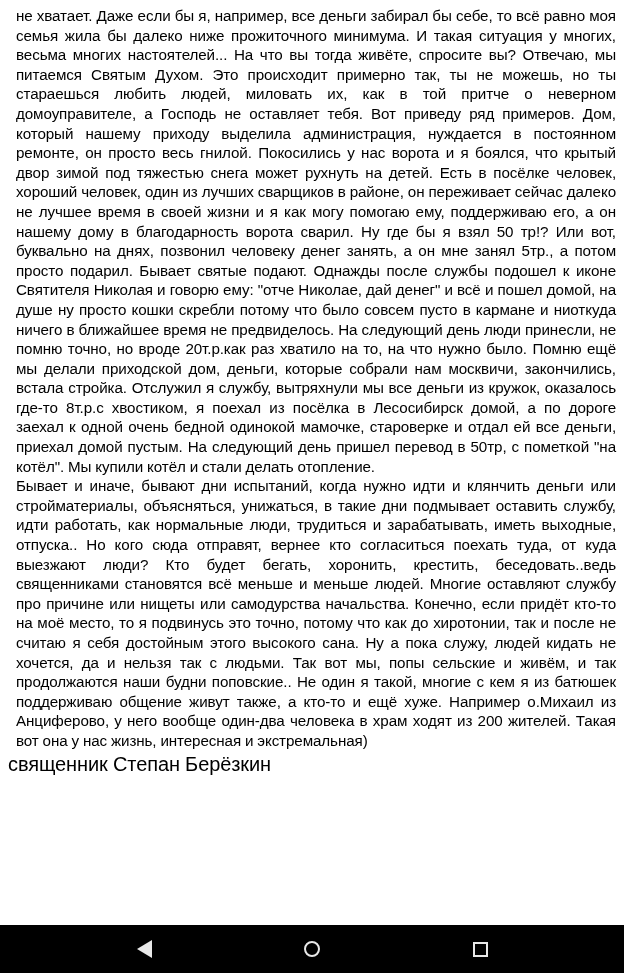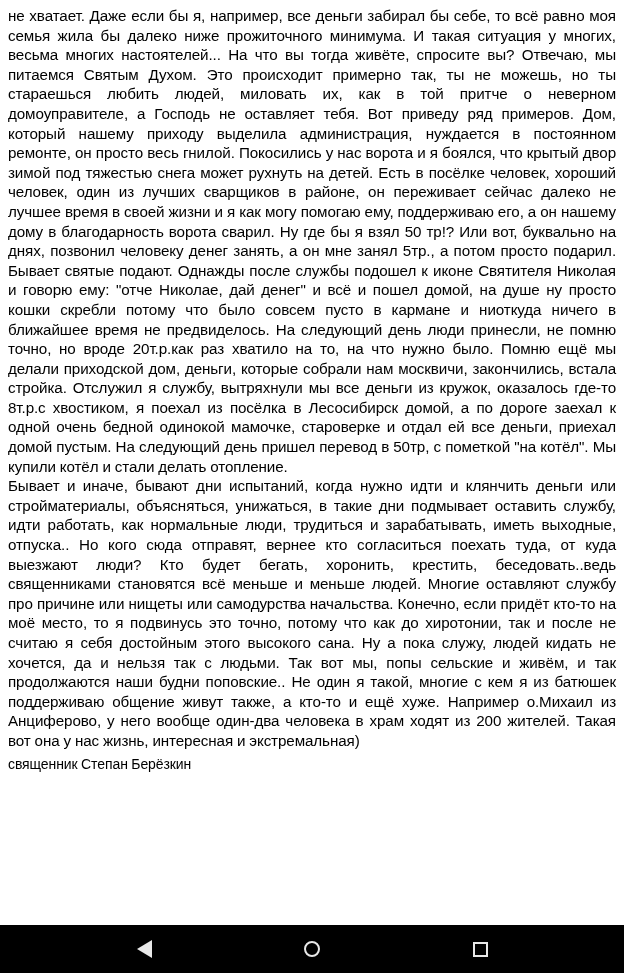--- a/index.html
+++ b/index.html
@@ -29,26 +29,26 @@
   }
   .article {
     font-size: 15.2px;
     line-height: 19.6px;
     color: #000000;
     text-align: justify;
     letter-spacing: -0.1px;
     word-spacing: -0.2px;
   }
   .article p {
-    margin: 0 0 0 0;
+    margin: 0 0 0 8px;
     padding: 0;
   }
   .signature {
     margin-top: 4px;
-    font-size: 14px;
+    font-size: 20px;
     line-height: 19.6px;
     color: #000000;
     text-align: left;
   }
   .navbar {
     flex: 0 0 auto;
     height: 48px;
     background: #000000;
     display: flex;
     align-items: center;

